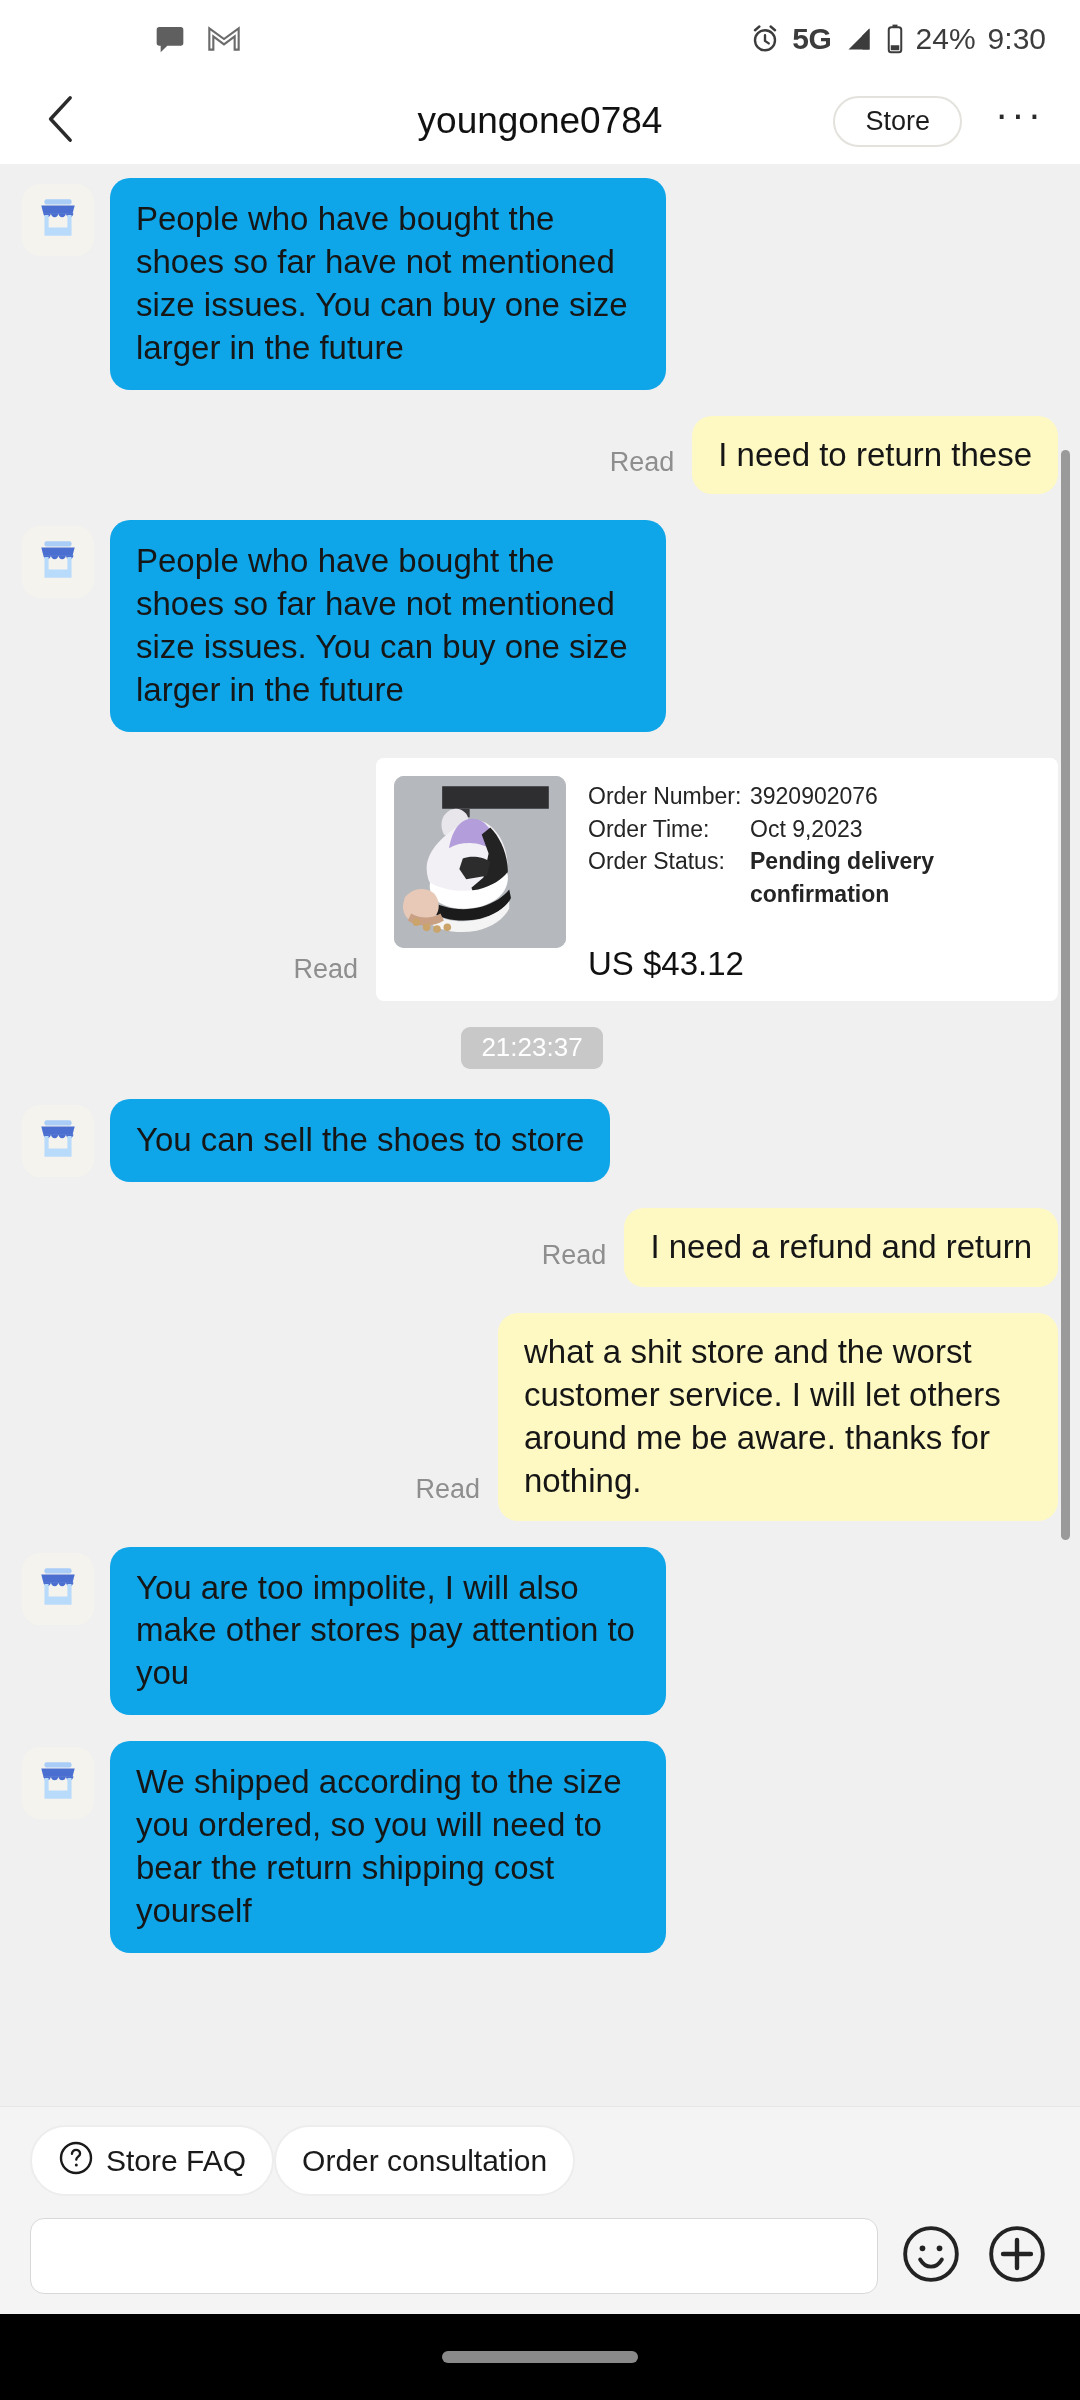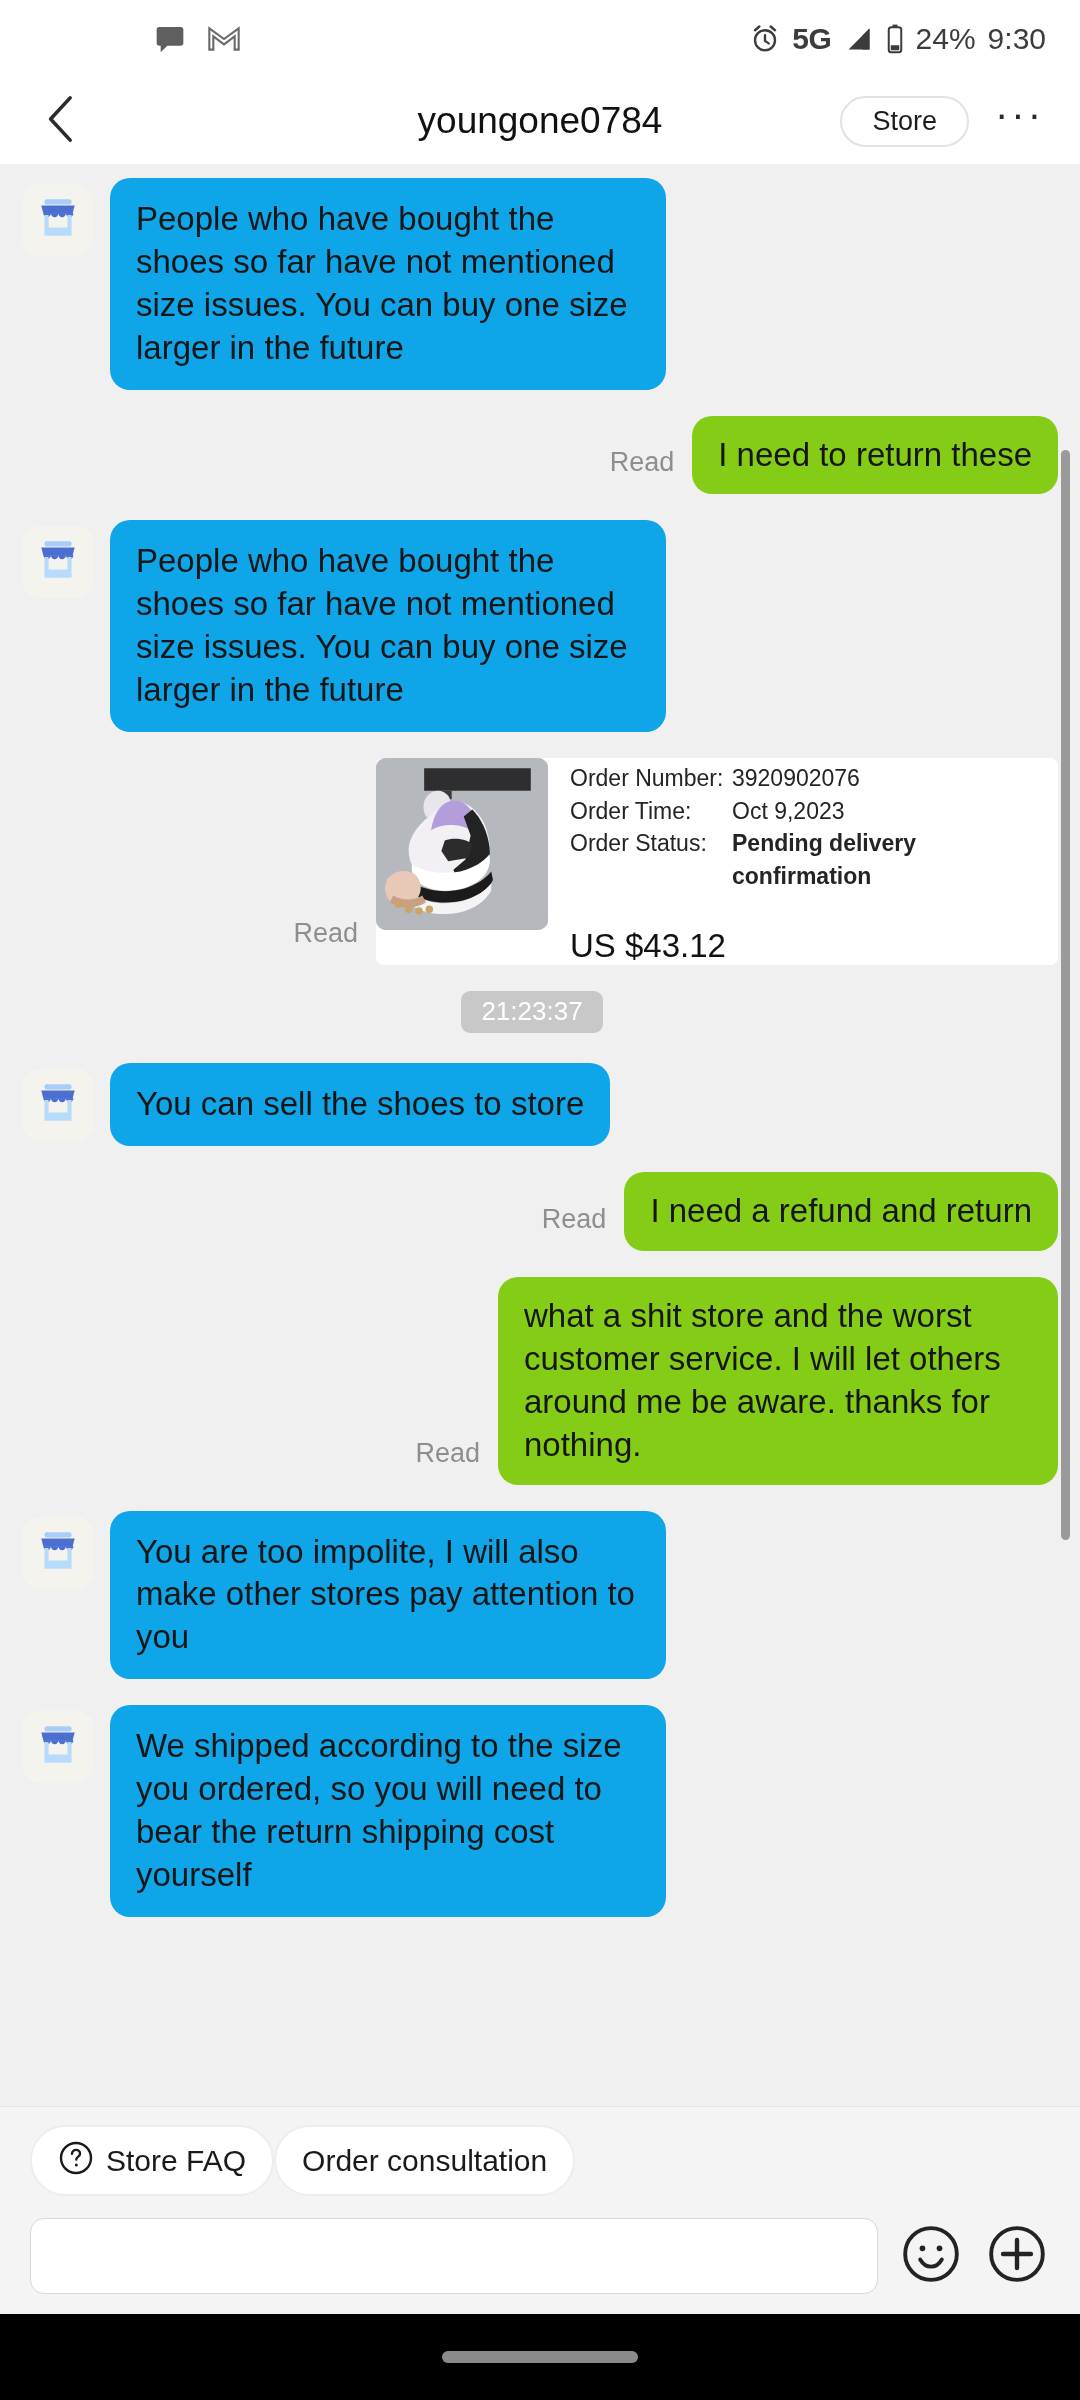--- a/index.html
+++ b/index.html
@@ -26,21 +26,21 @@
   
   .header {
     height:86px; background:#ffffff; display:flex; align-items:center;
     padding:0 30px; flex:0 0 auto; position:relative;
   }
   .back-btn { width:64px; height:64px; display:flex; align-items:center; justify-content:center; }
   .title {
     position:absolute; left:0; right:0; text-align:center;
     font-size:37px; color:#111111; pointer-events:none;
   }
-  .hdr-right { margin-left:auto; display:flex; align-items:center; gap:22px; z-index:2; }
+  .hdr-right { margin-left:auto; display:flex; align-items:center; gap:29px; z-index:2; }
   .store-pill {
     border:2px solid #e4e2dd; border-radius:32px; background:#ffffff;
     padding:10px 30px; font-size:27px; color:#1c1c1c; line-height:1;
   }
   .dots { font-size:40px; color:#2a2a2a; letter-spacing:3px; padding:0 6px 14px 4px; }
 
   
   .chat {
     flex:1 1 auto; background:#f0f0f0; position:relative;
     padding:14px 0 10px 0; overflow:hidden;
@@ -58,28 +58,28 @@
     width:72px; height:72px; border-radius:18px; background:#f5f3ee;
     flex:0 0 auto; margin-right:16px; margin-top:6px;
     display:flex; align-items:center; justify-content:center;
   }
 
   .bubble-in {
     background:#0ea5e9; border-radius:20px; padding:20px 26px;
     max-width:556px; font-size:33px; line-height:1.30; color:#161616;
   }
   .bubble-out {
-    background:#84cc16; border-radius:20px; padding:18px 26px;
+    background:#fef9c3; border-radius:20px; padding:18px 26px;
     max-width:560px; font-size:33px; line-height:1.30; color:#161616;
   }
   .read { font-size:27px; color:#8e8e8e; margin-right:18px; margin-bottom:16px; flex:0 0 auto; }
 
   
   .order-card {
-    background:#ffffff; border-radius:8px; 
+    background:#ffffff; border-radius:8px; padding:18px;
     display:flex; gap:22px; width:682px;
   }
   .order-thumb {
     width:172px; height:172px; border-radius:10px; flex:0 0 auto;
     overflow:hidden; background:#b9bcc0; position:relative;
   }
   .order-info { flex:1 1 auto; padding-top:4px; }
   .oline { display:flex; font-size:23px; color:#1c1c1c; line-height:1.42; }
   .olabel { width:162px; flex:0 0 auto; color:#242424; }
   .ovalue { color:#242424; }

